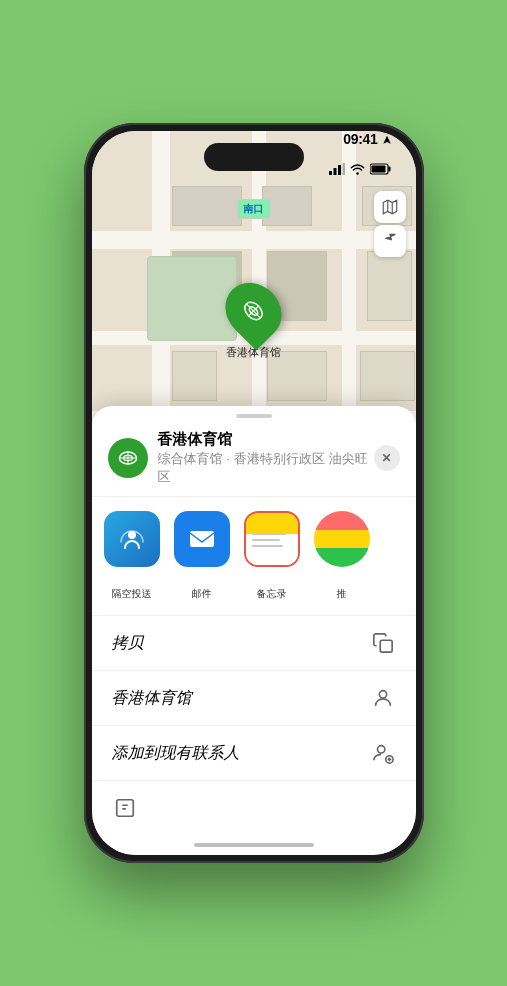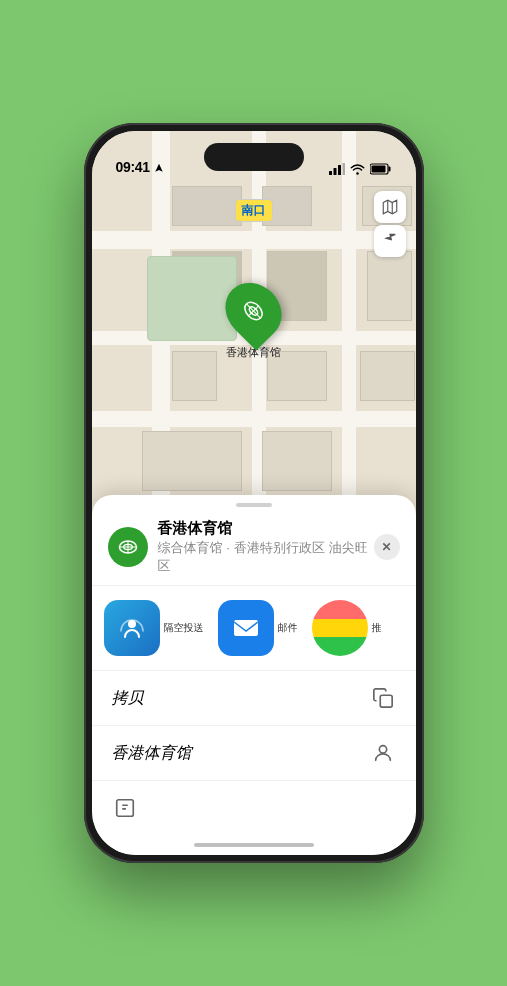--- a/index.html
+++ b/index.html
@@ -47,20 +47,21 @@
       position: absolute;
       top: 0;
       left: 0;
       right: 0;
       height: 52px;
       display: flex;
       align-items: flex-end;
       justify-content: space-between;
       padding: 0 24px 8px;
       z-index: 50;
+      flex-direction: column;
     }
     .status-time {
       font-size: 14px;
       font-weight: 600;
       color: #000;
       letter-spacing: -0.3px;
     }
     .status-icons {
       display: flex;
       align-items: center;
@@ -104,24 +105,24 @@
       justify-content: center;
       box-shadow: 0 1px 4px rgba(0,0,0,0.2);
       cursor: pointer;
     }
     
     .map-label {
       position: absolute;
       top: 68px;
       left: 50%;
       transform: translateX(-50%);
-      background: #fde047;
+      background: #86efac;
       padding: 2px 6px;
       border-radius: 4px;
-      font-size: 12px;
+      font-size: 10px;
       color: #333;
       border: 1px solid #ccc;
       white-space: nowrap;
       z-index: 10;
     }
     .map-label-flag {
       color: #0066cc;
       font-weight: 600;
     }
     
@@ -228,23 +229,23 @@
     
     .share-row {
       display: flex;
       padding: 14px 12px;
       gap: 14px;
       border-bottom: 1px solid #f0f0f0;
       overflow-x: auto;
     }
     .share-item {
       display: flex;
-      flex-direction: row;
-      align-items: center;
-      gap: 4px;
+      flex-direction: column;
+      align-items: center;
+      gap: 20px;
       cursor: pointer;
       flex-shrink: 0;
       justify-content: space-between;
     }
     .share-item-icon {
       width: 56px;
       height: 56px;
       border-radius: 14px;
       display: flex;
       align-items: center;
@@ -465,20 +466,32 @@
         <div class="share-item">
           <div class="share-item-icon mail">
             <svg width="32" height="32" viewBox="0 0 32 32">
               <rect x="4" y="8" width="24" height="16" rx="2" fill="white"></rect>
               <path d="M4 10l12 9 12-9" stroke="#1a7fe8" stroke-width="1.5" fill="none"></path>
             </svg>
           </div>
           <span class="share-item-label">邮件</span>
         </div>
 
+        <div class="share-item" style="position:relative;">
+          <div class="share-item-icon notes selected-highlight" style="overflow:hidden;">
+            <div style="position:absolute;top:0;left:0;right:0;height:40%;background:#ffd60a;"></div>
+            <div style="position:absolute;bottom:0;left:0;right:0;height:60%;background:white;"></div>
+            <div style="position:absolute;top:38%;left:6px;right:6px;">
+              <div style="height:2px;background:#c8c8c8;border-radius:1px;width:85%;margin-bottom:4px;"></div>
+              <div style="height:2px;background:#c8c8c8;border-radius:1px;width:70%;margin-bottom:4px;"></div>
+              <div style="height:2px;background:#c8c8c8;border-radius:1px;width:78%;"></div>
+            </div>
+          </div>
+          <span class="share-item-label">备忘录</span>
+        </div>
 
         <div class="share-item">
           <div style="width:56px;height:56px;border-radius:50%;overflow:hidden;display:flex;flex-direction:column;">
             <div style="flex:1;background:#ff6b6b;"></div>
             <div style="flex:1;background:#ffd60a;"></div>
             <div style="flex:1;background:#2ec24a;"></div>
           </div>
           <span class="share-item-label">推</span>
         </div>
       </div>
@@ -498,20 +511,31 @@
         <div class="action-item">
           <span class="action-label">香港体育馆</span>
           <div class="action-icon">
             <svg width="22" height="22" viewBox="0 0 24 24" fill="none" stroke="#666" stroke-width="1.8">
               <circle cx="12" cy="8" r="4"></circle>
               <path d="M4 20c0-4 3.6-7 8-7s8 3 8 7" stroke-linecap="round"></path>
             </svg>
           </div>
         </div>
 
+        <div class="action-item">
+          <span class="action-label">添加到现有联系人</span>
+          <div class="action-icon">
+            <svg width="22" height="22" viewBox="0 0 24 24" fill="none" stroke="#666" stroke-width="1.8">
+              <circle cx="10" cy="8" r="4"></circle>
+              <path d="M2 20c0-3.5 3.1-6.5 8-6.5"></path>
+              <circle cx="19" cy="19" r="4" fill="none"></circle>
+              <path d="M17 19h4M19 17v4"></path>
+            </svg>
+          </div>
+        </div>
 
         <div class="action-item">
           <div class="action-icon">
             <svg width="22" height="22" viewBox="0 0 24 24" fill="none" stroke="#666" stroke-width="1.8">
               <rect x="3" y="3" width="18" height="18" rx="2"></rect>
               <path d="M9 9h6M9 13h4"></path>
             </svg>
           </div>
         </div>
 

